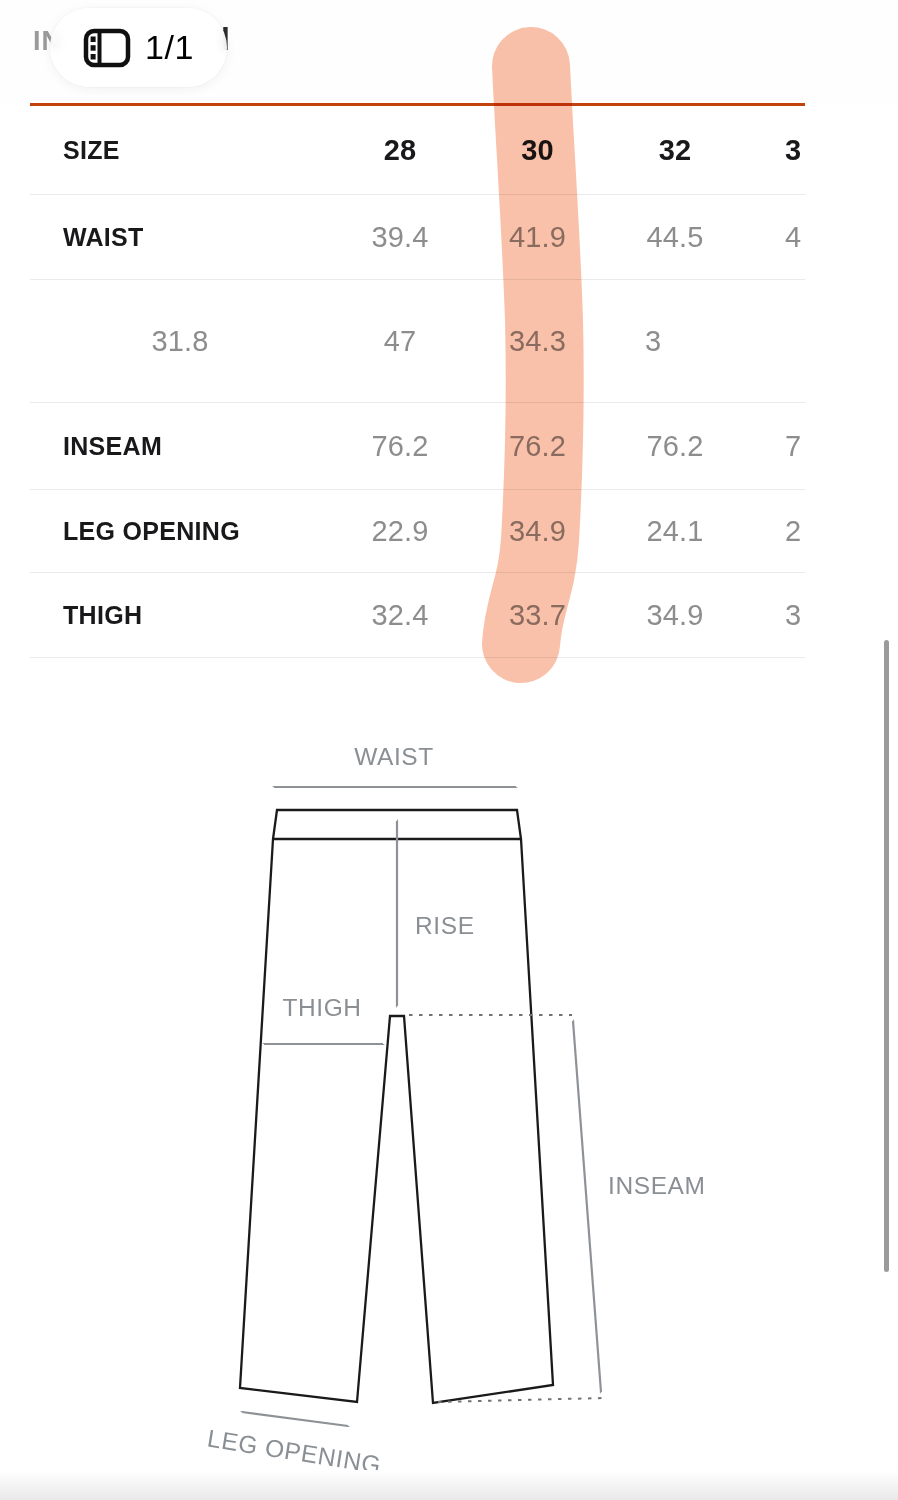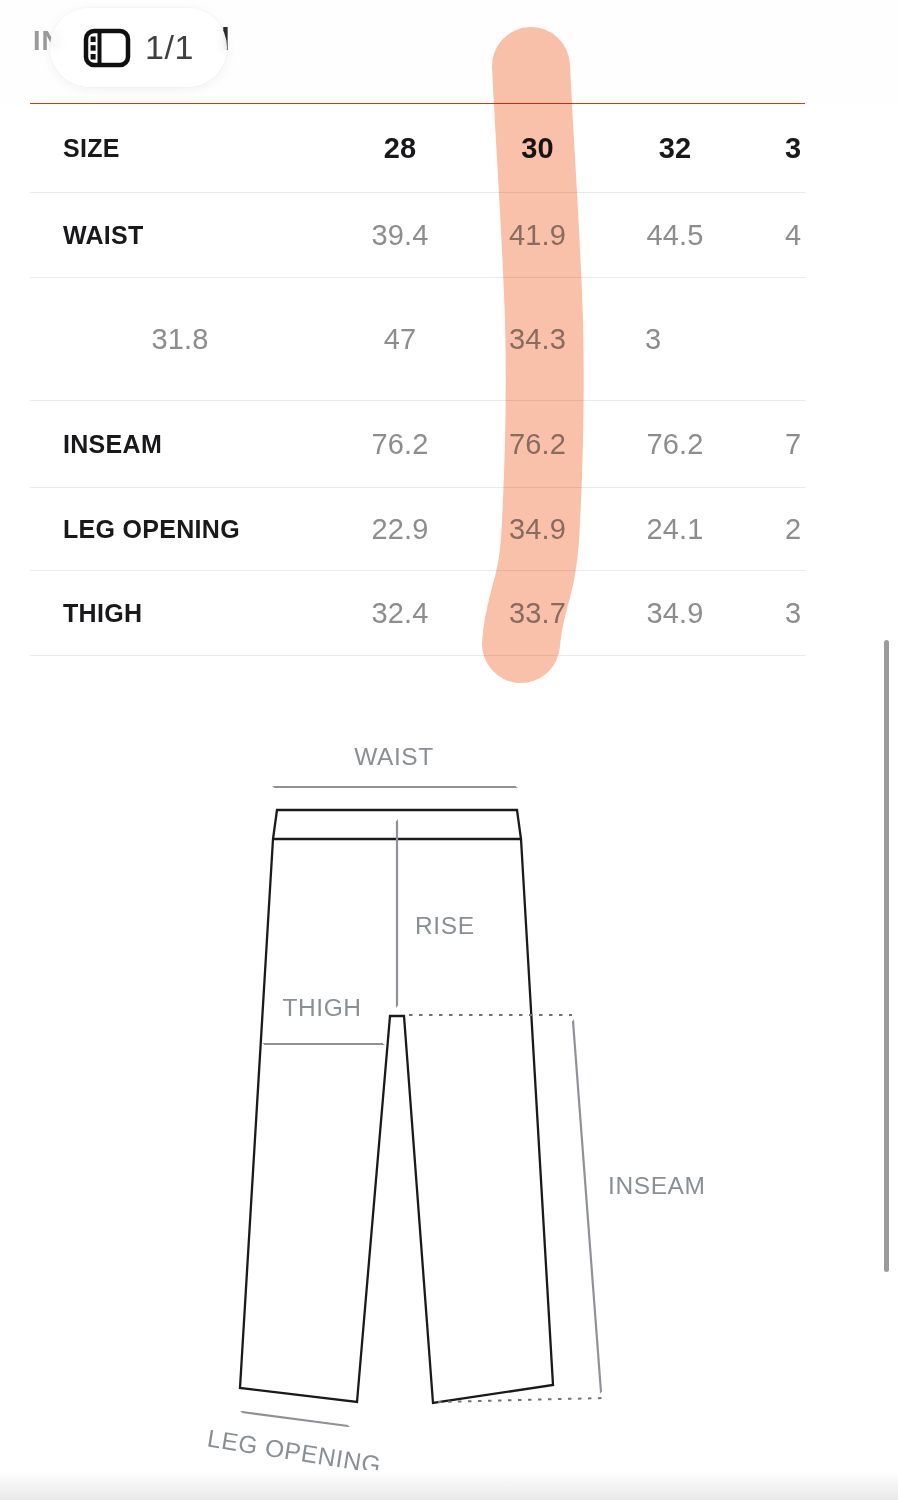--- a/index.html
+++ b/index.html
@@ -16,25 +16,25 @@
   .occluded-right{
     position:absolute;left:221px;top:21px;font-size:32px;font-weight:600;color:#2b2b2b;z-index:1;
   }
   .pager-pill{
     position:absolute;left:50px;top:8px;width:177px;height:79px;border-radius:40px;
     background:rgba(255,255,255,0.88);z-index:2;
     box-shadow:0 0 0 1px rgba(0,0,0,0.025), 0 2px 12px rgba(0,0,0,0.06);
     display:flex;align-items:center;justify-content:center;gap:14px;
     -webkit-backdrop-filter:blur(5px);backdrop-filter:blur(5px);
   }
-  .pager-count{font-size:34px;font-weight:500;color:#404040;letter-spacing:0.5px;}
+  .pager-count{font-size:34px;font-weight:500;color:#000000;letter-spacing:0.5px;}
   
   .size-table{
     position:absolute;left:30px;top:103px;width:775px;
-    border-top:1px solid #c2410c;z-index:2;
+    border-top:3px solid #c2410c;z-index:2;
   }
   .trow{
     display:grid;grid-template-columns:300px 140px 135px 140px 1fr;
     align-items:center;border-bottom:1px solid #eaeaea;
   }
   .rh-1{height:88px;} .rh-2{height:84px;} .rh-3{height:122px;}
   .rh-4{height:86px;} .rh-5{height:82px;} .rh-6{height:84px;}
   .tlabel{
     padding-left:33px;font-size:25px;font-weight:600;color:#19191b;
     letter-spacing:0.3px;line-height:34px;

